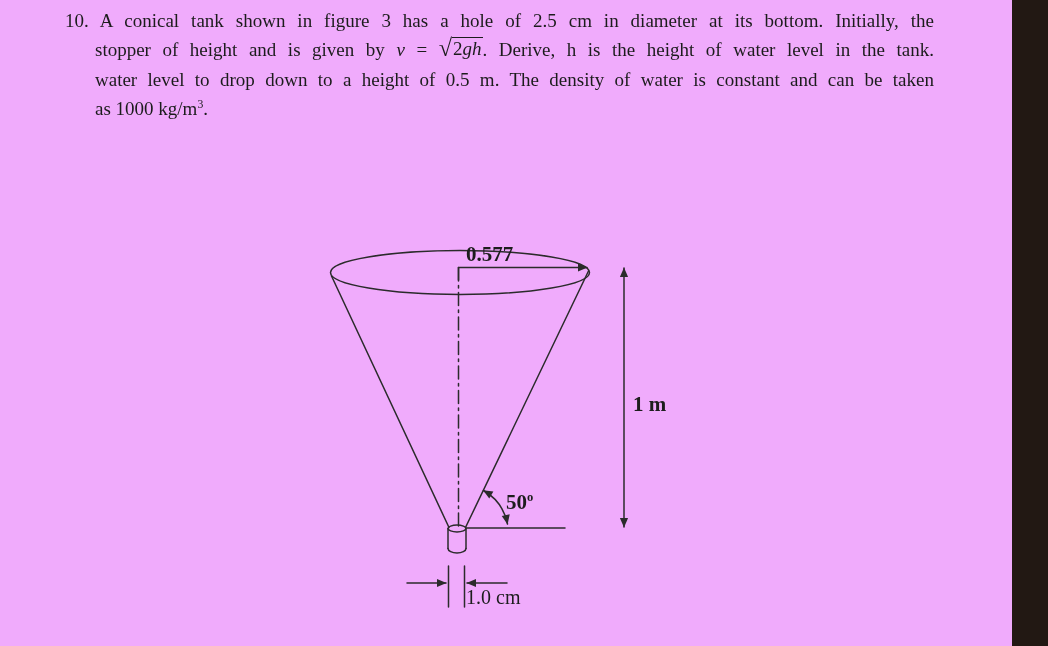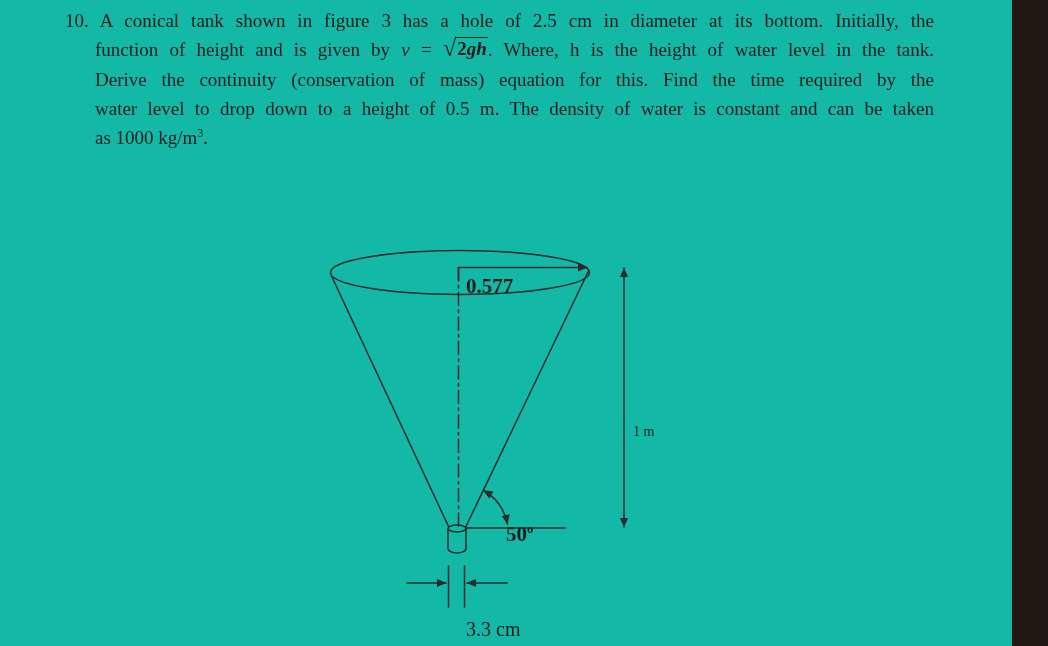--- a/index.html
+++ b/index.html
@@ -1,39 +1,38 @@
 <!DOCTYPE html>
 <html><head>
 <meta charset="utf-8">
 <style>
   html,body{margin:0;padding:0;background:#fff;}
-  .page{position:relative;width:1048px;height:646px;background:#14b8a6;overflow:hidden;
+  .page{position:relative;width:1048px;height:646px;background:#f0abfc;overflow:hidden;
         font-family:"Liberation Serif","DejaVu Serif",serif;color:#1c1c1c;}
   .para{position:absolute;left:65px;top:6px;width:869px;font-size:19px;line-height:29.3px;}
   .line{text-align:justify;text-align-last:justify;white-space:normal;}
   .line.cont{padding-left:30px;}
   .line.lastline{text-align:left;text-align-last:left;}
   .it{font-style:italic;}
   .rad{font-size:1.28em;line-height:1;}
-  .radicand{border-top:1.6px solid #1c1c1c;position:relative;top:-1px;padding:0 1px;font-weight:bold;}
+  .radicand{border-top:1.6px solid #1c1c1c;position:relative;top:-1px;padding:0 1px;}
   sup{font-size:0.62em;line-height:0;}
-  .flabel{position:absolute;color:#1d1d1d;white-space:nowrap;margin-top:32px;}
+  .flabel{position:absolute;color:#1d1d1d;white-space:nowrap;}
   .deg{font-size:0.6em;}
   .fig{position:absolute;left:0;top:0;width:1048px;height:646px;}
   .right-bar{position:absolute;top:0;right:0;width:36px;height:646px;background:#221813;}
 </style>
 </head>
 <body>
 
 <div class="page">
 
   <div class="para">
     <div class="line first">10. A conical tank shown in figure 3 has a hole of 2.5 cm in diameter at its bottom. Initially, the</div>
-    <div class="line cont"><span>function of height and is given by </span><span class="it">v</span><span> = </span><span class="rad">√</span><span class="radicand"><span>2</span><span class="it">gh</span></span><span>. Where, h is the height of water level in the tank.</span></div>
-    <div class="line cont">Derive the continuity (conservation of mass) equation for this. Find the time required by the</div>
+    <div class="line cont"><span>stopper of height and is given by </span><span class="it">v</span><span> = </span><span class="rad">√</span><span class="radicand"><span>2</span><span class="it">gh</span></span><span>. Derive, h is the height of water level in the tank.</span></div>
     <div class="line cont">water level to drop down to a height of 0.5 m. The density of water is constant and can be taken</div>
     <div class="line cont lastline"><span>as 1000 kg/m</span><sup>3</sup><span>.</span></div>
   </div>
 
   <svg class="fig" viewBox="0 0 1048 646" aria-hidden="true">
     <defs>
       <marker id="arr" viewBox="0 0 10 10" refX="9.5" refY="5" markerWidth="13" markerHeight="9.5" markerUnits="userSpaceOnUse" orient="auto-start-reverse">
         <path d="M0,0.7 L10,5 L0,9.3 z" fill="#2b2b2b" stroke="none"></path>
       </marker>
     </defs>
@@ -56,18 +55,18 @@
       <g>
         <line x1="448.5" y1="566" x2="448.5" y2="607"></line>
         <line x1="464.5" y1="566" x2="464.5" y2="607"></line>
         <line x1="407" y1="583" x2="446" y2="583" marker-end="url(#arr)"></line>
         <line x1="507" y1="583" x2="467" y2="583" marker-end="url(#arr)"></line>
       </g>
     </g>
   </svg>
 
   <span class="flabel" style="left:466px;top:242px;font-size:21px;font-weight:600;">0.577</span>
-  <span class="flabel" style="left:633px;top:392px;font-size:14px;font-weight:400;">1 m</span>
+  <span class="flabel" style="left:633px;top:392px;font-size:21px;font-weight:700;">1 m</span>
   <span class="flabel" style="left:506px;top:490px;font-size:21px;font-weight:600;"><span>50</span><sup class="deg">o</sup></span>
-  <span class="flabel" style="left:466px;top:586px;font-size:20px;">3.3 cm</span>
+  <span class="flabel" style="left:466px;top:586px;font-size:20px;">1.0 cm</span>
 
   <div class="right-bar"></div>
 </div>
 
 </body></html>

